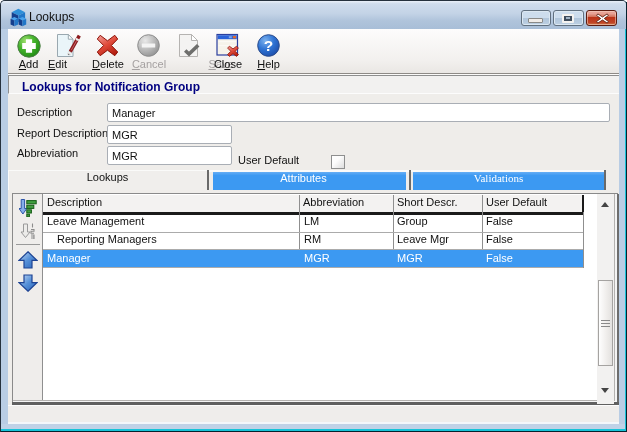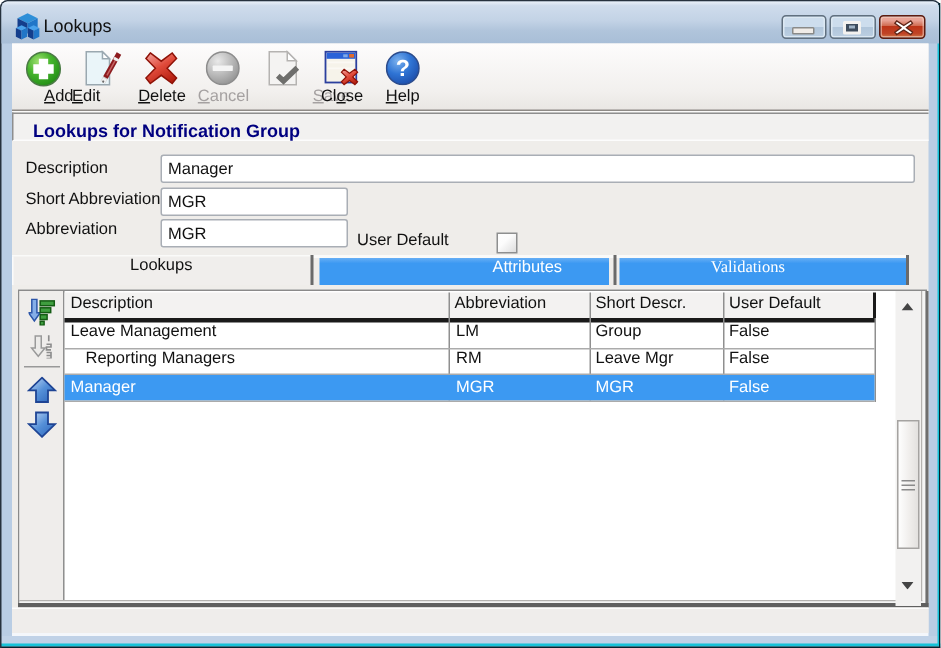--- a/index.html
+++ b/index.html
@@ -58,21 +58,21 @@
   <defs>
     <radialGradient id="gadd" cx="35%" cy="28%" r="80%">
       <stop offset="0" stop-color="#9fdf70"></stop>
         <stop offset="0.45" stop-color="#47b52e"></stop>
         <stop offset="1" stop-color="#1e8a12"></stop>
     </radialGradient>
   </defs>
   <circle cx="12" cy="12" r="11.2" fill="url(#gadd)" stroke="#4b7b45" stroke-width="1"></circle>
   <path d="M8.9 5.2 h6.2 v3.7 h3.7 v6.2 h-3.7 v3.7 h-6.2 v-3.7 h-3.7 v-6.2 h3.7 Z" fill="#fff"></path>
 </svg>
-<div class="abs t11" style="left:8px;top:58px;width:41px;text-align:right;"><span style="text-decoration:underline">A</span>dd</div>
+<div class="abs t11" style="left:8px;top:58px;width:41px;text-align:center;"><span style="text-decoration:underline">A</span>dd</div>
 
 <svg class="abs" style="left:56px;top:33px;" width="26" height="25" viewBox="0 0 26 25">
   <path d="M1.5 1.5 h10.8 l4.7 4.7 v17.3 h-15.5 Z" fill="#eaf5f9" stroke="#9aa8b0" stroke-width="1"></path>
   <path d="M12.3 1.5 l4.7 4.7 h-4.7 Z" fill="#ffffff" stroke="#9aa8b0" stroke-width="1"></path>
   <g>
     <path d="M12.5 22 L23.3 2.6" stroke="#cccccb" stroke-width="3.4"></path>
     <path d="M14.3 18.7 L23.3 2.6" stroke="#8e1b1e" stroke-width="3.4"></path>
     <path d="M15.3 17.2 L21.2 6.6" stroke="#c46464" stroke-width="1"></path>
     <path d="M20.9 7.4 L21.9 5.6" stroke="#eeeeee" stroke-width="3.4"></path>
     <path d="M12.5 22 L14 19.3" stroke="#f2f2f2" stroke-width="2.8"></path>
@@ -141,36 +141,36 @@
   </defs>
   <circle cx="11.5" cy="11.5" r="10.8" fill="url(#ghelp)" stroke="#2c4c8c" stroke-width="1"></circle>
   <text x="11.5" y="16.8" font-family="Liberation Sans" font-size="15.5" font-weight="bold" fill="#fff" text-anchor="middle">?</text>
 </svg>
 <div class="abs t11" style="left:248px;top:58px;width:41px;text-align:center;"><span style="text-decoration:underline">H</span>elp</div>
 
 <div class="abs" style="left:8px;top:75px;width:611px;height:19px;background:#f2f1f0;border-top:1px solid #8e8e8e;border-left:1px solid #8e8e8e;border-bottom:1px solid #fcfcfc;"></div>
 <div class="abs" style="left:22px;top:80px;font-size:12px;font-weight:bold;color:#000080;">Lookups for Notification Group</div>
 
 <div class="abs t11" style="left:17px;top:106px;">Description</div>
-<div class="abs t11" style="left:17px;top:127px;">Short Abbreviation</div>
+<div class="abs t11" style="left:17px;top:127px;">Report Description</div>
 <div class="abs t11" style="left:17px;top:147px;">Abbreviation</div>
 
 <div class="abs" style="left:107px;top:103px;width:503px;height:19px;background:#fff;border:1px solid #a9aeb5;border-radius:2px;font-size:11px;color:#111;padding:3px 0 0 4px;">Manager</div>
 <div class="abs" style="left:107px;top:125px;width:125px;height:19px;background:#fff;border:1px solid #a9aeb5;border-radius:2px;font-size:11px;color:#111;padding:3px 0 0 4px;">MGR</div>
 <div class="abs" style="left:107px;top:146px;width:125px;height:19px;background:#fff;border:1px solid #a9aeb5;border-radius:2px;font-size:11px;color:#111;padding:3px 0 0 4px;">MGR</div>
 
 <div class="abs t11" style="left:238px;top:154px;">User Default</div>
 <div class="abs" style="left:331px;top:155px;width:14px;height:14px;border:1px solid #8e8f8f;background:linear-gradient(135deg,#fefefe,#fcfcfc 40%,#ddd);"></div>
 
 <div class="abs" style="left:8px;top:170px;width:598px;height:2px;background:#fafaf9;"></div>
 <div class="abs" style="left:8px;top:171px;width:199px;height:19px;background:#f0eeec;border-left:1px solid #fbfbfb;"></div>
 <div class="abs t11" style="left:8px;top:171px;width:199px;text-align:center;">Lookups</div>
 <div class="abs" style="left:207px;top:170px;width:2px;height:20px;background:#6a6a6a;"></div>
 <div class="abs" style="left:213px;top:171.5px;width:193px;height:18px;background:linear-gradient(#66aef5, #3c99f2 20%);"></div>
-<div class="abs t11" style="left:207px;top:172px;width:193px;text-align:center;color:#fff;margin-left:48px;">Attributes</div>
+<div class="abs t11" style="left:207px;top:172px;width:193px;text-align:center;color:#fff;">Attributes</div>
 <div class="abs" style="left:409px;top:170px;width:2px;height:20px;background:#6a6a6a;"></div>
 <div class="abs" style="left:413px;top:171.5px;width:191px;height:18px;background:linear-gradient(#66aef5, #3c99f2 20%);"></div>
 <div class="abs t11" style="left:403px;top:172px;width:191px;text-align:center;color:#fff;font-family:Liberation Serif, serif;">Validations</div>
 <div class="abs" style="left:604px;top:170px;width:2px;height:20px;background:#6a6a6a;"></div>
 
 <div class="abs" style="left:12px;top:193px;width:606px;height:212px;background:#fff;border:1px solid #8a8a8a;"></div>
 <div class="abs" style="left:614px;top:194px;width:1px;height:206px;background:#b4b2b0;"></div>
 <div class="abs" style="left:615px;top:194px;width:2px;height:208px;background:#f4f4f4;"></div>
 <div class="abs" style="left:617px;top:194px;width:1.5px;height:211px;background:#6e6e6e;"></div>
 <div class="abs" style="left:13px;top:400px;width:602px;height:1px;background:#b4b2b0;"></div>

